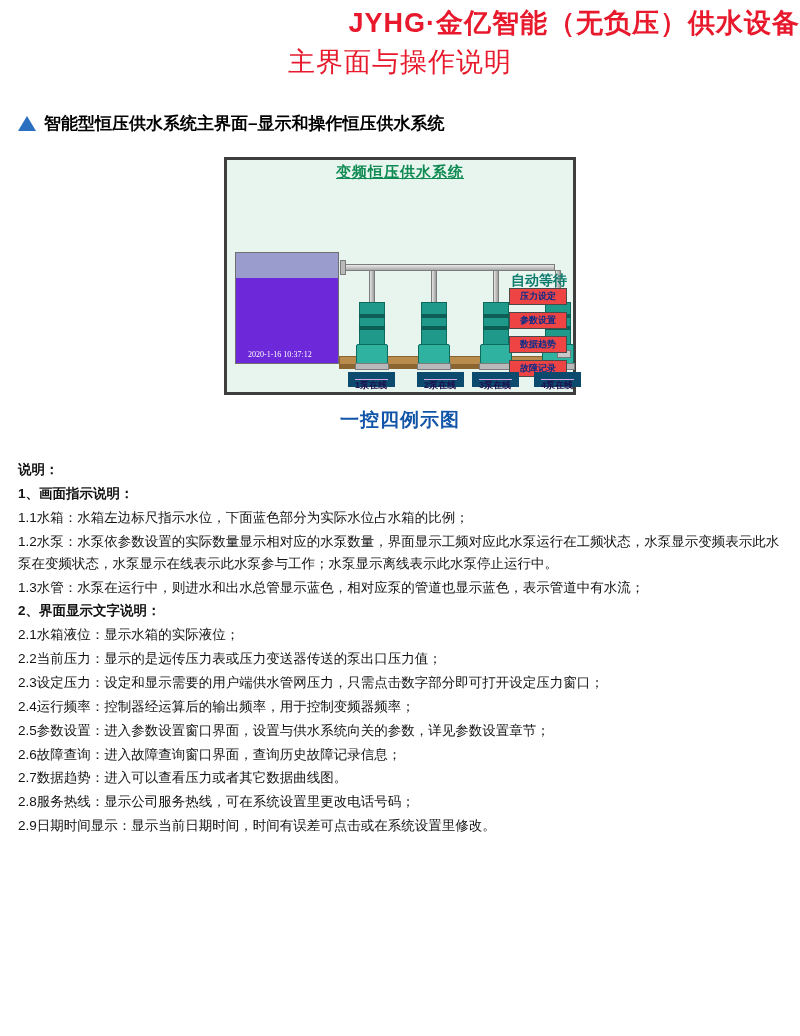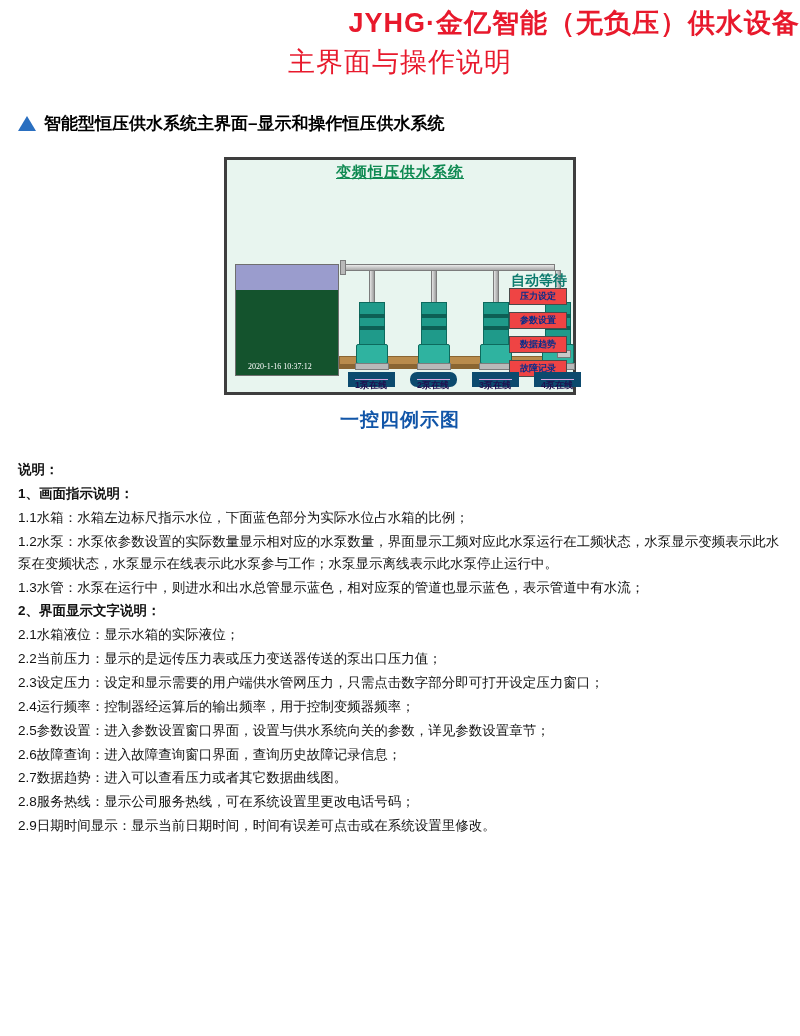--- a/index.html
+++ b/index.html
@@ -95,26 +95,26 @@
   }
   .hmi-table tr.vals td {
     font-family: "Liberation Serif", serif;
     font-size: 11px;
   }
 
   
   .tank {
     position: absolute;
     left: 8px;
-    top: 104px;
+    top: 92px;
     width: 104px;
     height: 112px;
     border: 1px solid #6f6f6f;
     box-sizing: border-box;
-    background: #14532d;
+    background: #6d28d9;
   }
   .tank-top {
     position: absolute;
     left: 0; top: 0; right: 0;
     height: 25px;
     background: #9a9ccd;
   }
   .tank-stamp {
     position: absolute;
     left: 12px;
@@ -350,21 +350,21 @@
     <div class="pump-out" style="left:330px;"></div>
 
     <div class="hmi-status">自动等待</div>
 
     <div class="hmi-btn" style="right:6px; top:128px;">压力设定</div>
     <div class="hmi-btn" style="right:6px; top:152px;">参数设置</div>
     <div class="hmi-btn" style="right:6px; top:176px;">数据趋势</div>
     <div class="hmi-btn" style="right:6px; top:200px;">故障记录</div>
 
     <div class="tag" style="left:121px;">1泵在线</div>
-    <div class="tag" style="left:183px;border-radius:7px;">2泵在线</div>
+    <div class="tag" style="left:190px;">2泵在线</div>
     <div class="tag" style="left:245px;">3泵在线</div>
     <div class="tag" style="left:307px;">4泵在线</div>
   </div>
 </div>
 
 <div class="caption">一控四例示图</div>
 
 <div class="body-text">
   <p class="b">说明：</p>
   <p class="b">1、画面指示说明：</p>

